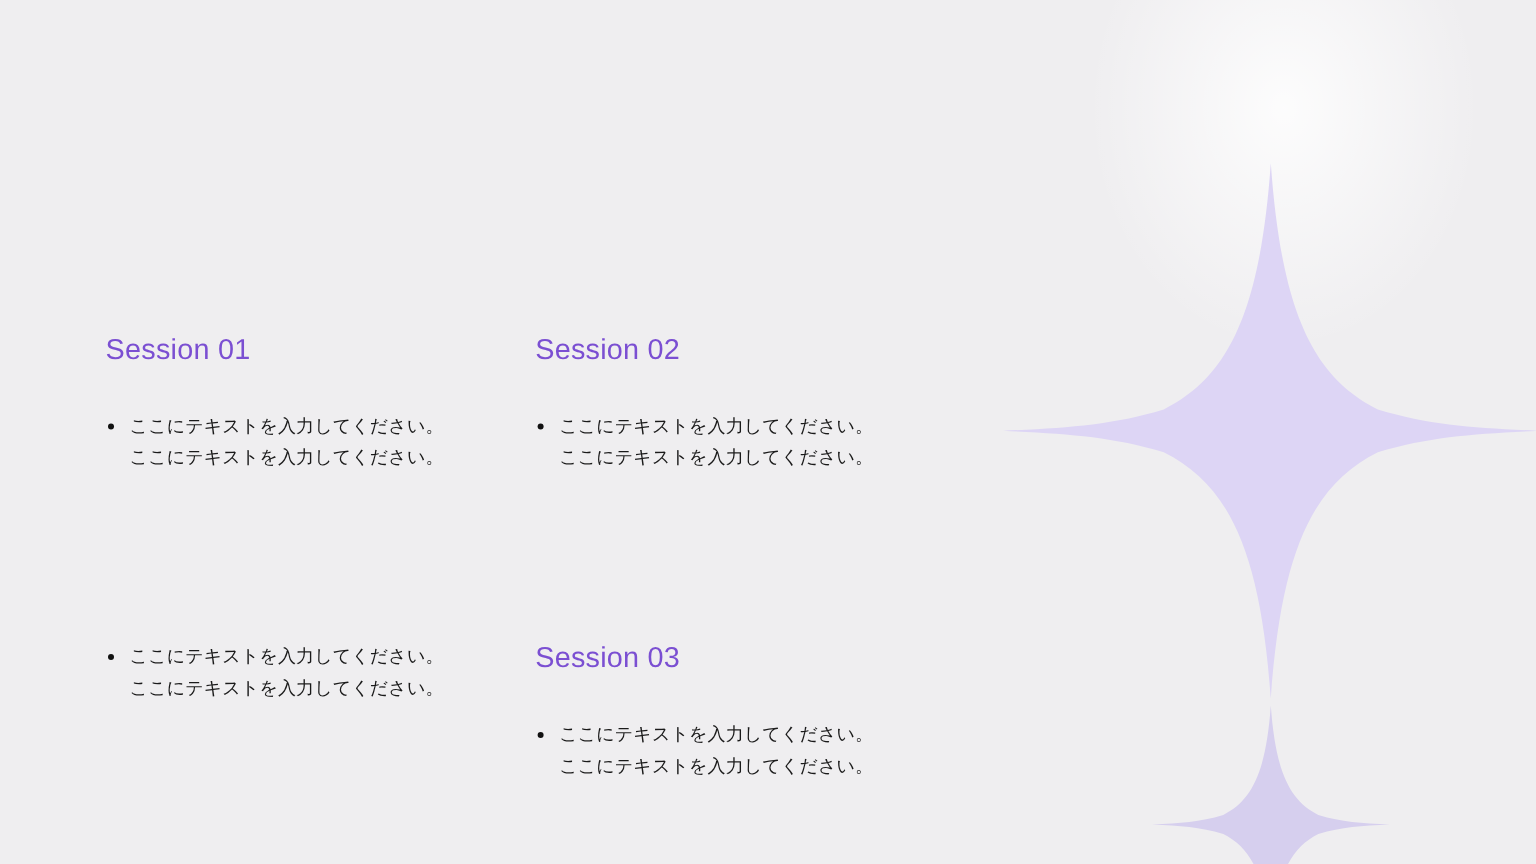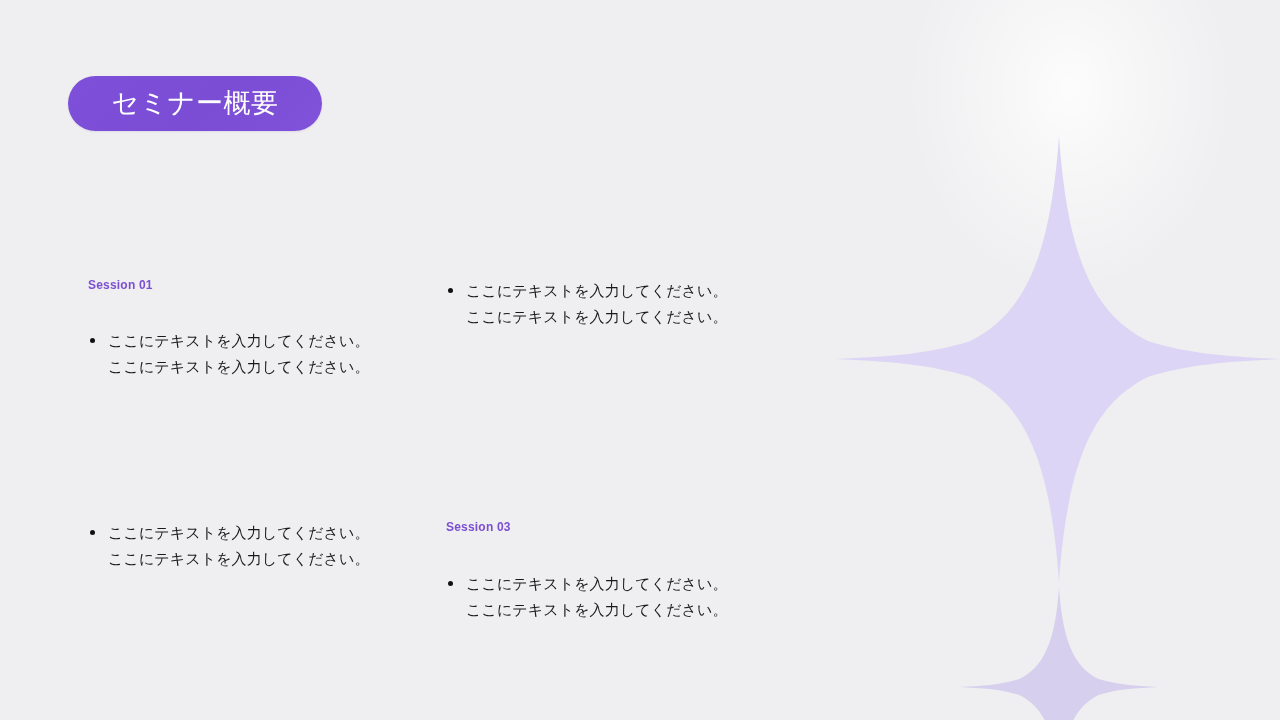--- a/index.html
+++ b/index.html
@@ -88,22 +88,22 @@
     grid-row-gap: 140px;
   }
 
   .session {
     width: 340px;
   }
 
   .session-heading {
     margin: 0 0 36px 0;
     color: #7b4fd2;
-    font-size: 12px;
-    font-weight: bold;
+    font-size: 24px;
+    font-weight: normal;
     line-height: 1.2;
     letter-spacing: 0.2px;
   }
 
   .bullet-list {
     margin: 0;
     padding: 0;
     list-style: none;
   }
   .bullet-item {
@@ -141,37 +141,35 @@
       <path d="M50 0 C52 28 58 40 70 46 C80 49 88 49.4 100 50 C88 50.6 80 51 70 54 C58 60 52 72 50 100 C48 72 42 60 30 54 C20 51 12 50.6 0 50 C12 49.4 20 49 30 46 C42 40 48 28 50 0 Z" fill="#ddd5f5"></path>
     </svg>
   </div>
 
   <div class="sparkle sparkle-bottom">
     <svg viewBox="0 0 100 100" width="198" height="198" aria-hidden="true">
       <path d="M50 0 C52 28 58 40 70 46 C80 49 88 49.4 100 50 C88 50.6 80 51 70 54 C58 60 52 72 50 100 C48 72 42 60 30 54 C20 51 12 50.6 0 50 C12 49.4 20 49 30 46 C42 40 48 28 50 0 Z" fill="#d6cfee"></path>
     </svg>
   </div>
 
-  <div class="title-pill">
-    <span class="title-text">セミナー概要</span>
-  </div>
 
   <div class="grid">
 
     <div class="session">
       <h2 class="session-heading">Session 01</h2>
       <ul class="bullet-list">
         <li class="bullet-item">
           <span class="bullet-line">ここにテキストを入力してください。</span>
           <span class="bullet-line">ここにテキストを入力してください。</span>
         </li>
       </ul>
     </div>
 
     <div class="session">
+      <h2 class="session-heading">Session 02</h2>
       <ul class="bullet-list">
         <li class="bullet-item">
           <span class="bullet-line">ここにテキストを入力してください。</span>
           <span class="bullet-line">ここにテキストを入力してください。</span>
         </li>
       </ul>
     </div>
 
     <div class="session">
       <ul class="bullet-list">

